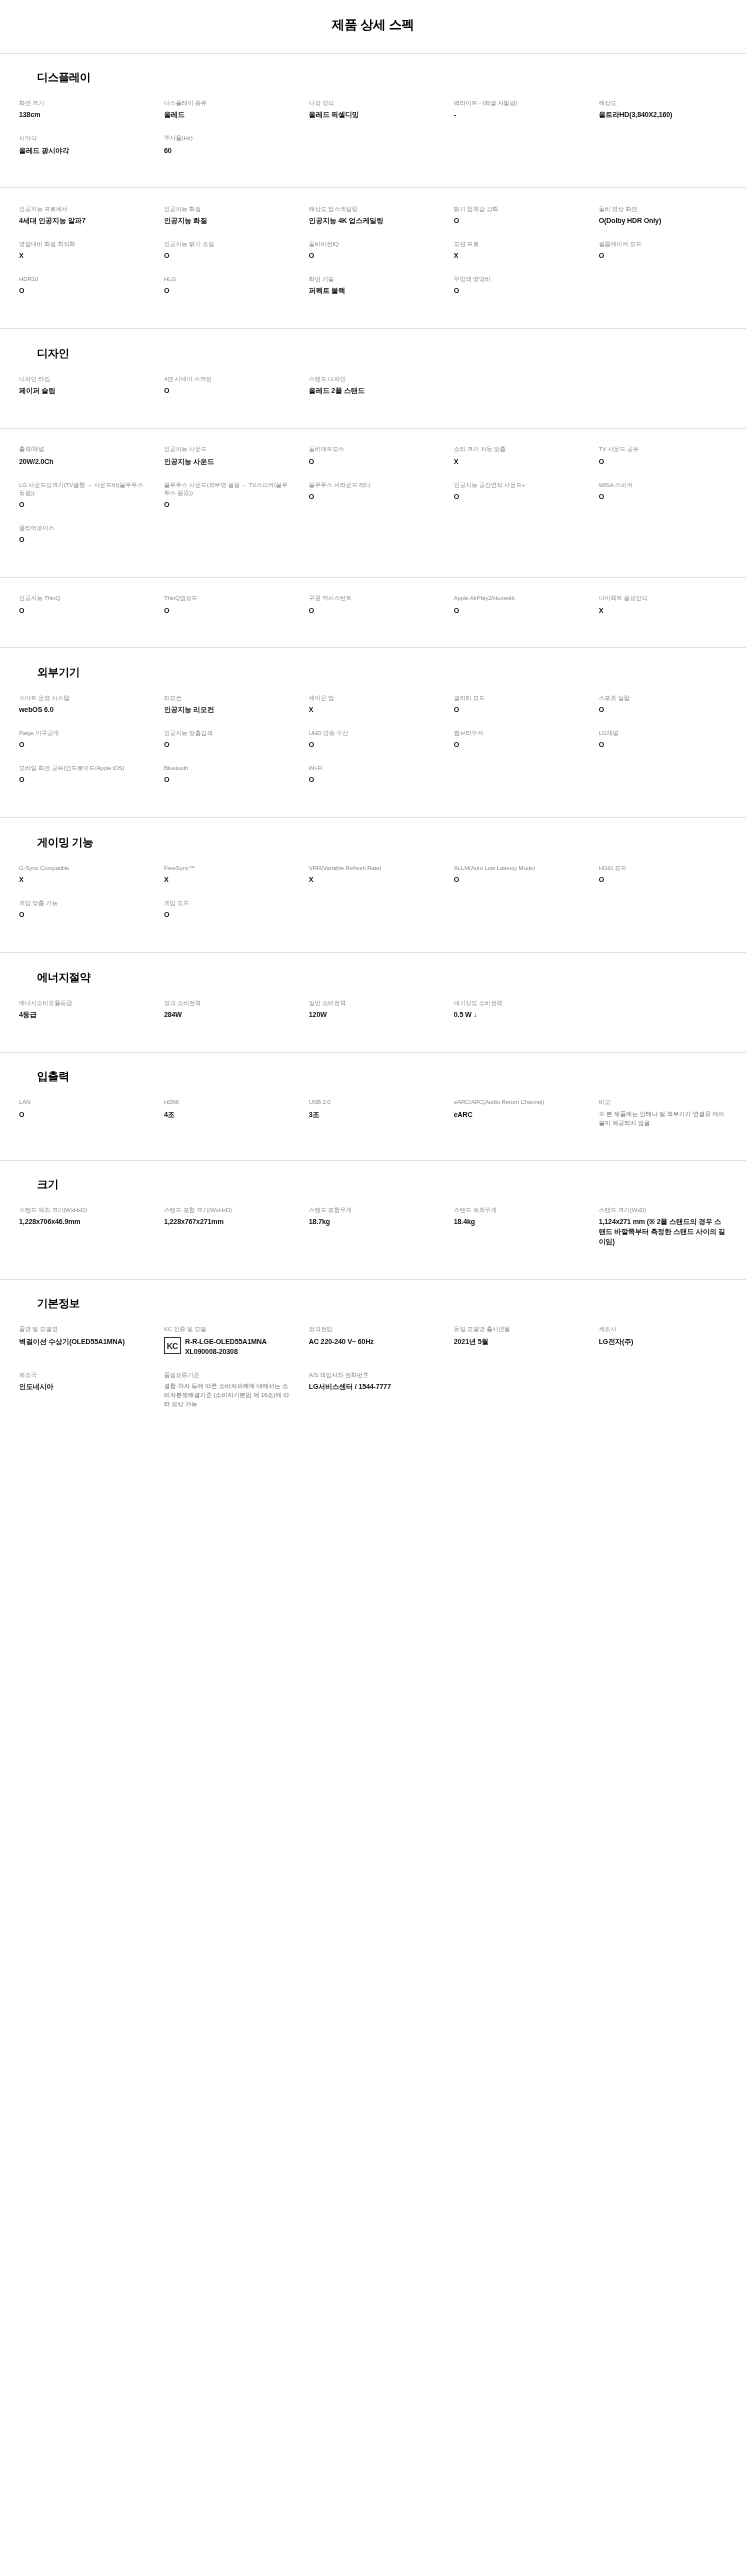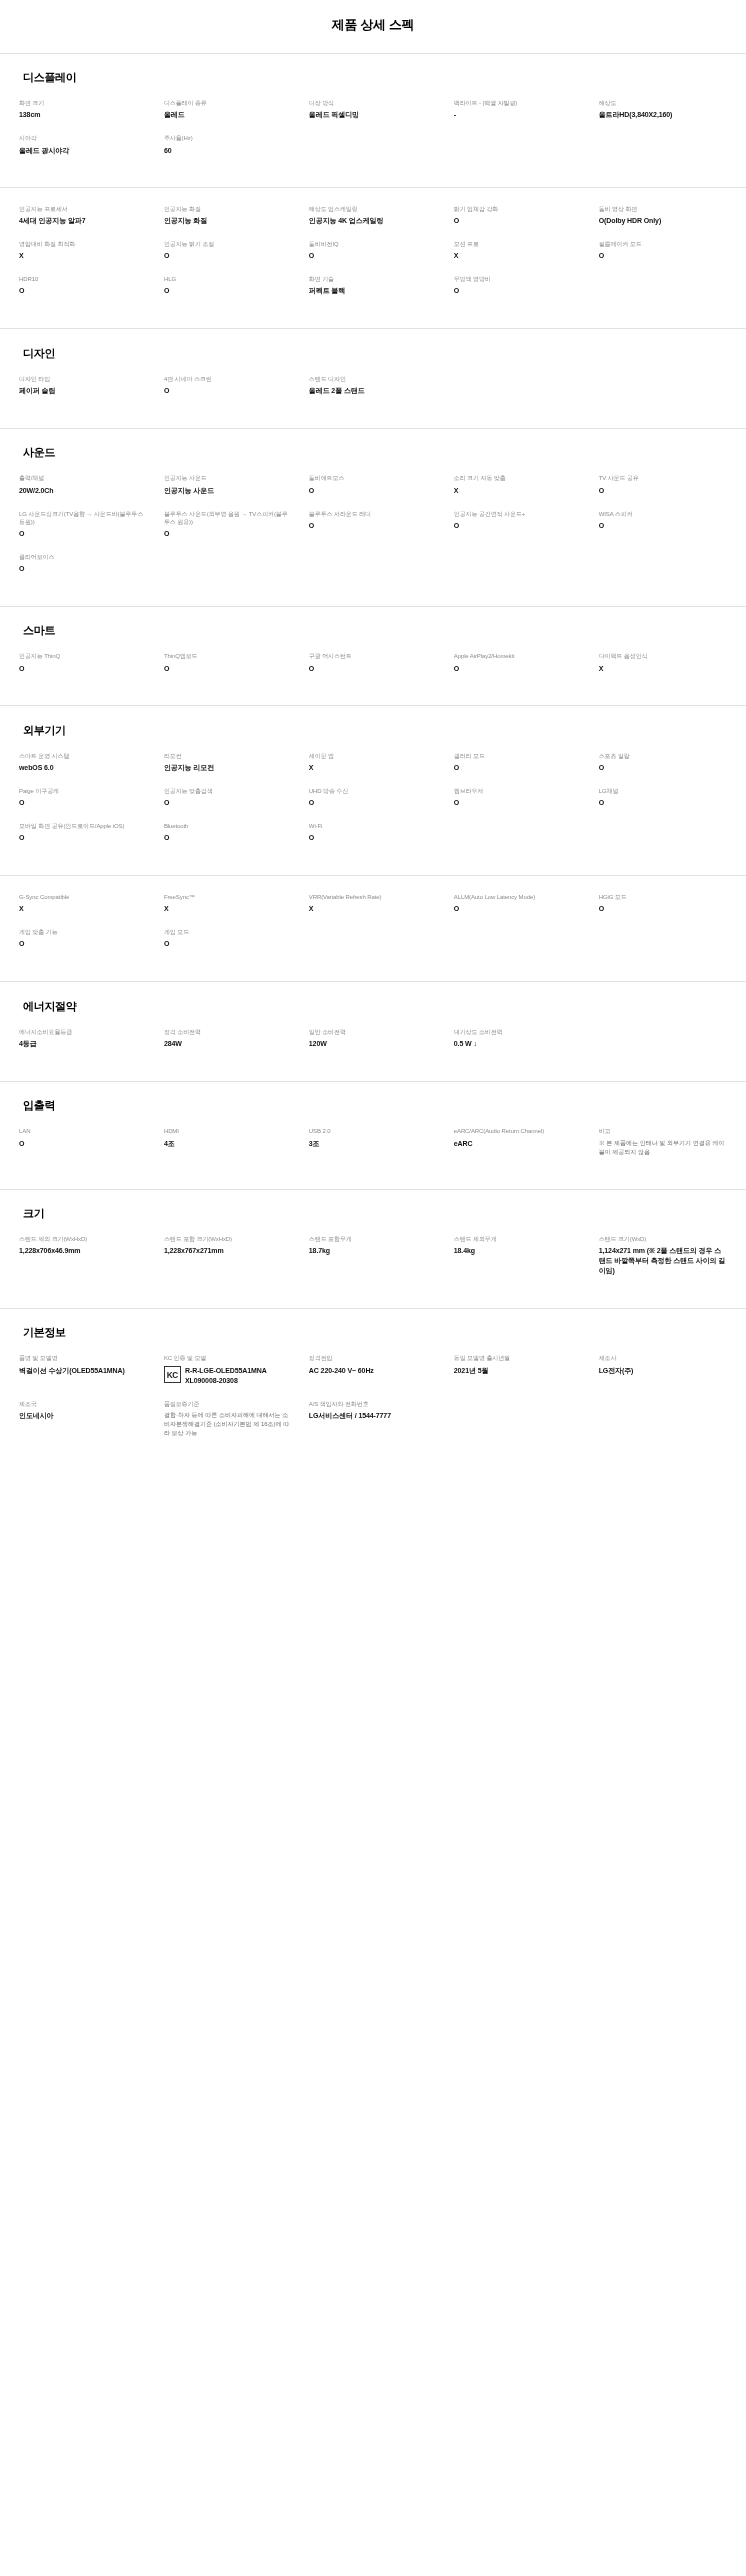--- a/index.html
+++ b/index.html
@@ -28,21 +28,21 @@
   }
   .section {
     border-top: 0.6px solid #e2e2e2;
     padding: 16.6px 19px 18px 19px;
   }
   .section:first-of-type { border-top: 0.6px solid #e2e2e2; }
   .section-title {
     font-size: 11px;
     font-weight: bold;
     color: #000000;
-    margin: 0 0 14px 4px;
+    margin: 0 0 14px 18px;
     letter-spacing: -0.3px;
   }
   .grid {
     display: grid;
     grid-template-columns: repeat(5, 1fr);
     column-gap: 16.6px;
     row-gap: 0;
   }
   .cell {
     padding: 0 0 14px 0;
@@ -200,21 +200,20 @@
             <div class="lbl">4면 시네마 스크린</div>
             <div class="val">O</div>
           </div>
           <div class="cell">
             <div class="lbl">스탠드 디자인</div>
             <div class="val">올레드 2폴 스탠드</div>
           </div>
         </div>
       </div>
       <div class="section">
-        <div class="section-title">사운드</div>
         <div class="grid">
           <div class="cell">
             <div class="lbl">출력/채널</div>
             <div class="val">20W/2.0Ch</div>
           </div>
           <div class="cell">
             <div class="lbl">인공지능 사운드</div>
             <div class="val">인공지능 사운드</div>
           </div>
           <div class="cell">
@@ -249,21 +248,20 @@
             <div class="lbl">WISA 스피커</div>
             <div class="val">O</div>
           </div>
           <div class="cell">
             <div class="lbl">클리어보이스</div>
             <div class="val">O</div>
           </div>
         </div>
       </div>
       <div class="section">
-        <div class="section-title">스마트</div>
         <div class="grid">
           <div class="cell">
             <div class="lbl">인공지능 ThinQ</div>
             <div class="val">O</div>
           </div>
           <div class="cell">
             <div class="lbl">ThinQ앱보드</div>
             <div class="val">O</div>
           </div>
           <div class="cell">
@@ -331,20 +329,21 @@
             <div class="lbl">Bluetooth</div>
             <div class="val">O</div>
           </div>
           <div class="cell">
             <div class="lbl">Wi-Fi</div>
             <div class="val">O</div>
           </div>
         </div>
       </div>
       <div class="section">
+        <div class="section-title">게이밍 기능</div>
         <div class="grid">
           <div class="cell">
             <div class="lbl">G-Sync Compatible</div>
             <div class="val">X</div>
           </div>
           <div class="cell">
             <div class="lbl">FreeSync™</div>
             <div class="val">X</div>
           </div>
           <div class="cell">

